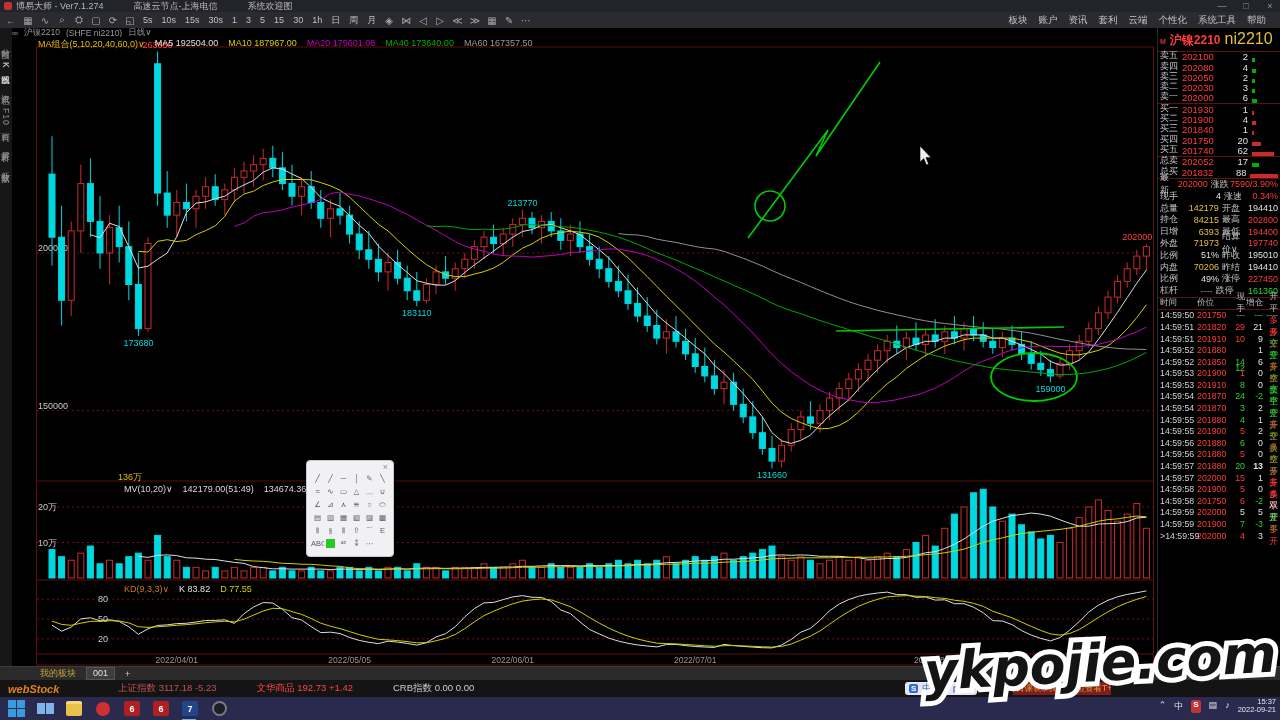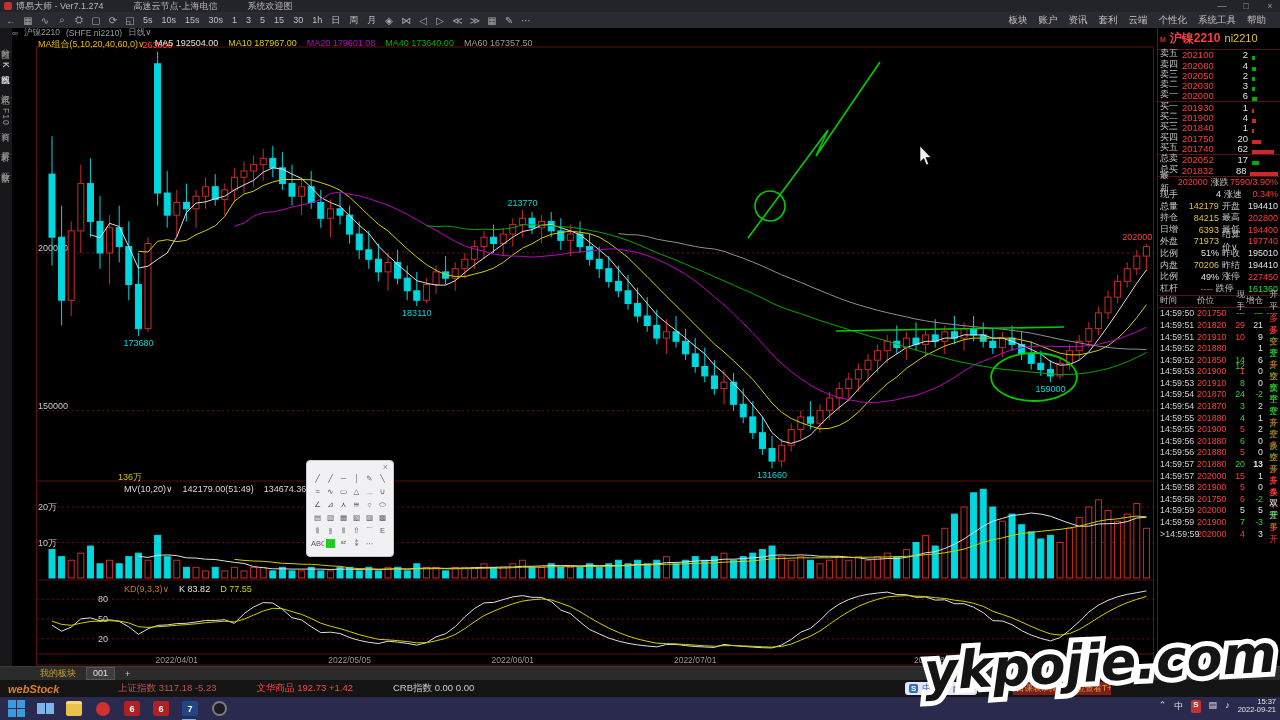--- a/index.html
+++ b/index.html
@@ -38,21 +38,21 @@
              box-shadow:2px 3px 6px rgba(0,0,0,.6);box-sizing:border-box;padding:3px 4px;}
   #drawpanel .dclose{position:absolute;right:5px;top:1px;color:#8a8a96;font-size:9px;}
   #drawgrid{margin-top:9px;display:grid;grid-template-columns:repeat(6,1fr);row-gap:2px;}
   .dtool{font-size:7.5px;color:#55555f;text-align:center;line-height:11px;height:11px;overflow:hidden;}
   .dtool.green{background:#22cc22;width:9px;height:9px;margin:1px auto;}
   
   #rightpanel{left:1157px;top:28px;width:123px;height:638px;background:#000;border-left:1px solid #2a2a2e;box-sizing:border-box;font-size:9.5px;}
   #rp-head{display:flex;align-items:baseline;gap:4px;padding:2px 2px 2px 2px;border-bottom:1px solid #5a1212;}
   #rp-head .mlogo{color:#cc3030;font-size:7px;font-weight:bold;}
   #rp-head .cn{color:#ff3c3c;font-weight:bold;font-size:12px;}
-  #rp-head .en{color:#e0c040;font-size:11px;}
+  #rp-head .en{color:#e0c040;font-size:16px;}
   .bookrow{display:flex;align-items:flex-end;height:10.3px;padding:0 2px;}
   .bookrow .lb{width:22px;color:#c8c8c8;font-size:9px;}
   .bookrow .pr{width:40px;color:#ff3c3c;}
   .bookrow .q{width:26px;text-align:right;color:#e0e0e0;}
   .bookrow .bar{height:4px;margin-left:4px;}
   .rp-div{border-top:1px solid #5a1212;}
   .inforow{display:flex;align-items:center;height:11.8px;padding:0 2px;font-size:9px;}
   .inforow .l1{width:25px;color:#c8c8c8;}
   .inforow .v1{width:36px;text-align:right;}
   .inforow .l2{width:27px;color:#c8c8c8;margin-left:3px;}

